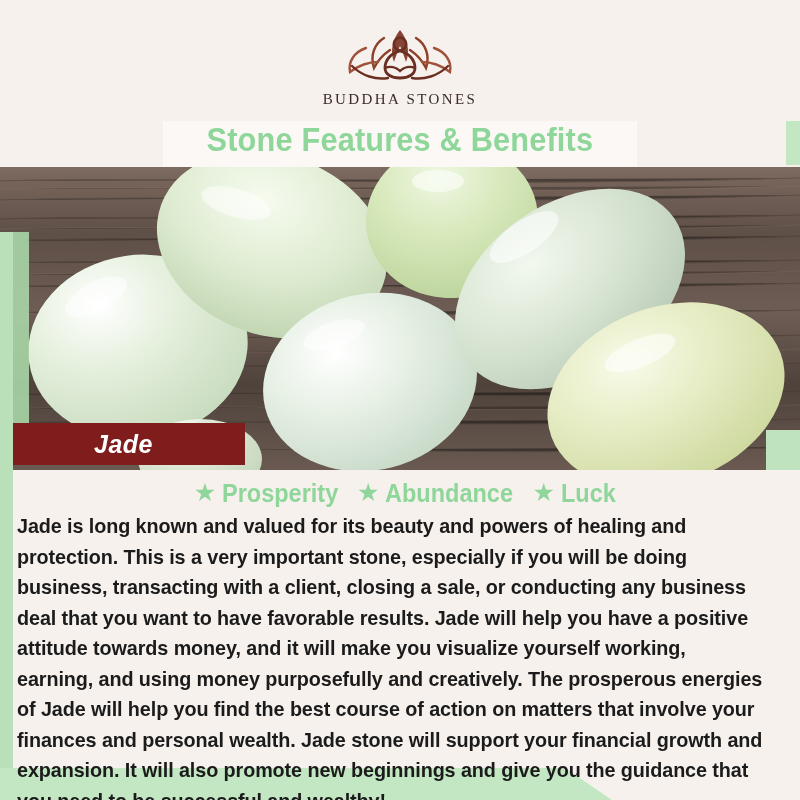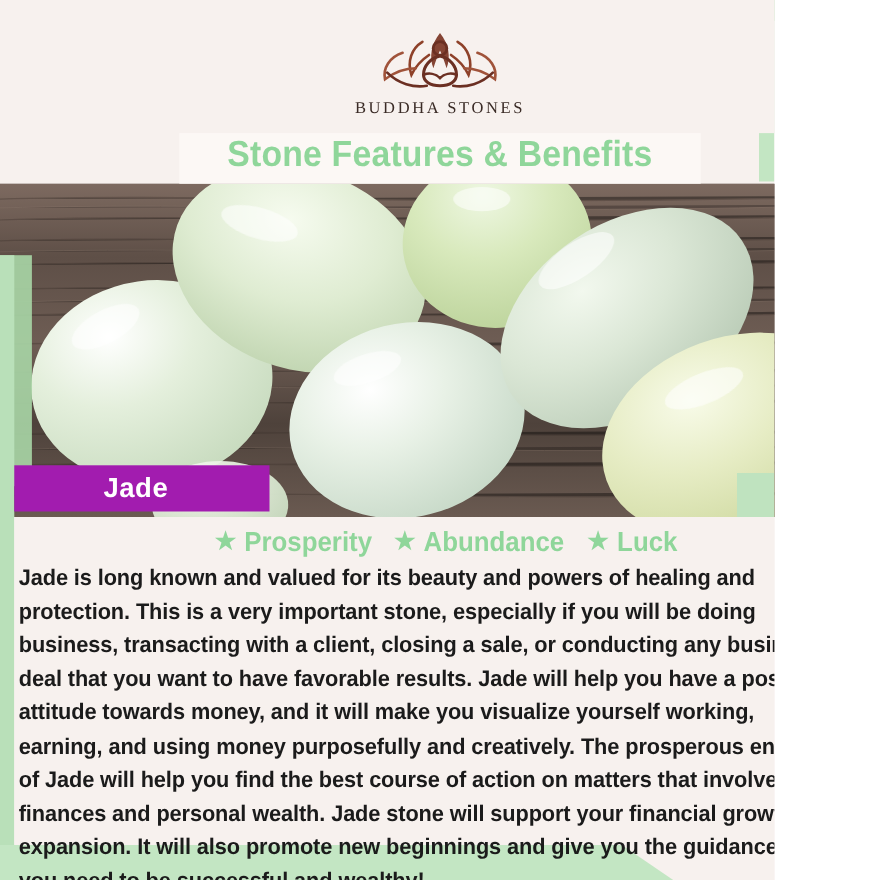--- a/index.html
+++ b/index.html
@@ -6,21 +6,21 @@
     margin: 0;
     padding: 0;
     background: #ffffff;
   }
   body {
     font-family: "Liberation Sans", sans-serif;
   }
 
   .poster {
     position: relative;
-    width: 704px;
+    width: 800px;
     height: 800px;
     overflow: hidden;
     background: #f7f1ee;
   }
 
   
   .green-top {
     position: absolute;
     top: 0;
     left: 215px;
@@ -162,24 +162,25 @@
     height: 303px;
   }
 
   
   .name-tag {
     position: absolute;
     top: 423px;
     left: 13px;
     width: 232px;
     height: 42px;
-    background: #a21caf;
+    background: #7f1d1d;
     z-index: 6;
     display: flex;
     align-items: center;
+    font-style: italic;
   }
   .name-tag-text {
     margin-left: 81px;
     color: #ffffff;
     font-weight: bold;
     font-size: 25px;
     letter-spacing: 0.5px;
   }
 
   

